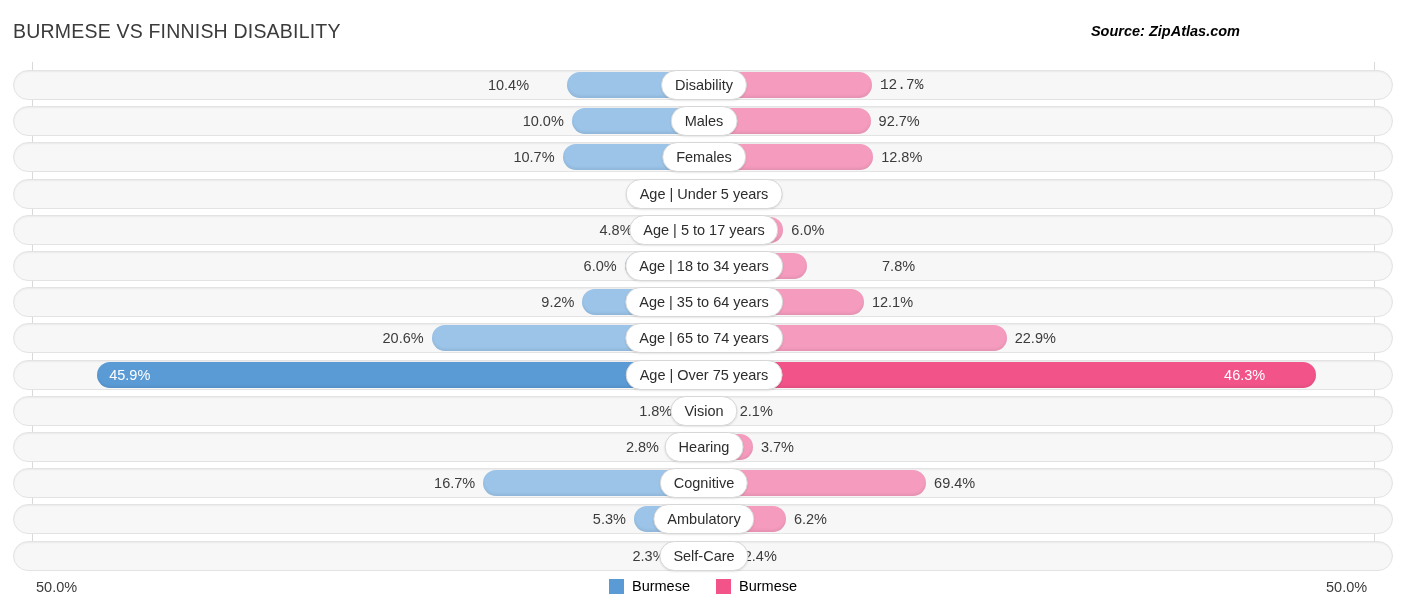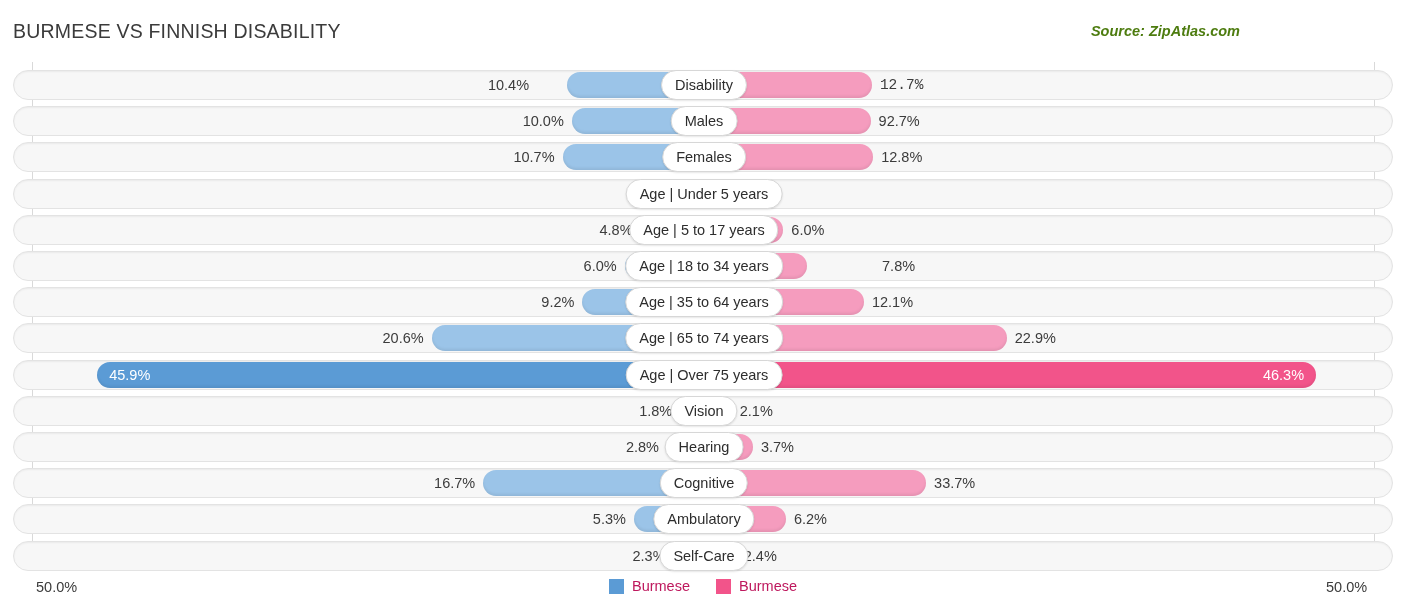--- a/index.html
+++ b/index.html
@@ -32,21 +32,21 @@
     color: #3b3b3b;
     white-space: nowrap;
   }
   .chart-source {
     position: absolute;
     right: 12px;
     top: 23px;
     font-size: 14.5px;
     font-style: italic;
     font-weight: bold;
-    color: #4d7c0f;
+    color: #000000;
     white-space: nowrap;
   }
 
   
   .plot {
     position: absolute;
     left: 0;
     top: 62px;
     width: 1406px;
     height: 508px;
@@ -163,21 +163,21 @@
     display: flex;
     justify-content: center;
     align-items: center;
     gap: 26px;
   }
   .legend-item {
     display: flex;
     align-items: center;
     gap: 8px;
     font-size: 14.5px;
-    color: #be185d;
+    color: #000000;
   }
   .swatch {
     width: 15px;
     height: 15px;
     display: inline-block;
   }
 </style>
 </head>
 <body>
 
@@ -243,42 +243,42 @@
         <div class="bar left" style="left: 417.668px; width: 272.332px;"></div>
         <div class="bar right" style="left: 690px; width: 302.738px;"></div>
         <div class="val left-out" style="left: 309.668px; width: 100px;">20.6%</div>
         <div class="val right-out" style="left: 1000.74px; width: 100px;">22.9%</div>
         <div class="pill" style="left: 690px;">Age | 65 to 74 years</div>
       </div>
       <div class="row highlight" style="top: 297.6px;">
         <div class="bar left" style="left: 83.202px; width: 606.798px;"></div>
         <div class="bar right" style="left: 690px; width: 612.086px;"></div>
         <div class="val inside" style="left: 95.202px; text-align: left; width: 80px;">45.9%</div>
-        <div class="val inside" style="left: 1210.09px; text-align: right; width: 80px;">46.3%</div>
+        <div class="val inside" style="left: 1210.09px; text-align: left; width: 80px;">46.3%</div>
         <div class="pill" style="left: 690px;">Age | Over 75 years</div>
       </div>
       <div class="row" style="top: 333.8px;">
         <div class="bar left" style="left: 666.204px; width: 23.796px;"></div>
         <div class="bar right" style="left: 690px; width: 27.762px;"></div>
         <div class="val left-out" style="left: 558.204px; width: 100px;">1.8%</div>
         <div class="val right-out" style="left: 725.762px; width: 100px;">2.1%</div>
         <div class="pill" style="left: 690px;">Vision</div>
       </div>
       <div class="row" style="top: 370px;">
         <div class="bar left" style="left: 652.984px; width: 37.016px;"></div>
         <div class="bar right" style="left: 690px; width: 48.914px;"></div>
         <div class="val left-out" style="left: 544.984px; width: 100px;">2.8%</div>
         <div class="val right-out" style="left: 746.914px; width: 100px;">3.7%</div>
         <div class="pill" style="left: 690px;">Hearing</div>
       </div>
       <div class="row" style="top: 406.2px;">
         <div class="bar left" style="left: 469.226px; width: 220.774px;"></div>
         <div class="bar right" style="left: 690px; width: 222.096px;"></div>
         <div class="val left-out" style="left: 361.226px; width: 100px;">16.7%</div>
-        <div class="val right-out" style="left: 920.096px; width: 100px;">33.7%</div>
+        <div class="val right-out" style="left: 920.096px; width: 100px;">69.4%</div>
         <div class="pill" style="left: 690px;">Cognitive</div>
       </div>
       <div class="row" style="top: 442.4px;">
         <div class="bar left" style="left: 619.934px; width: 70.066px;"></div>
         <div class="bar right" style="left: 690px; width: 81.964px;"></div>
         <div class="val left-out" style="left: 511.934px; width: 100px;">5.3%</div>
         <div class="val right-out" style="left: 779.964px; width: 100px;">6.2%</div>
         <div class="pill" style="left: 690px;">Ambulatory</div>
       </div>
       <div class="row" style="top: 478.6px;">

